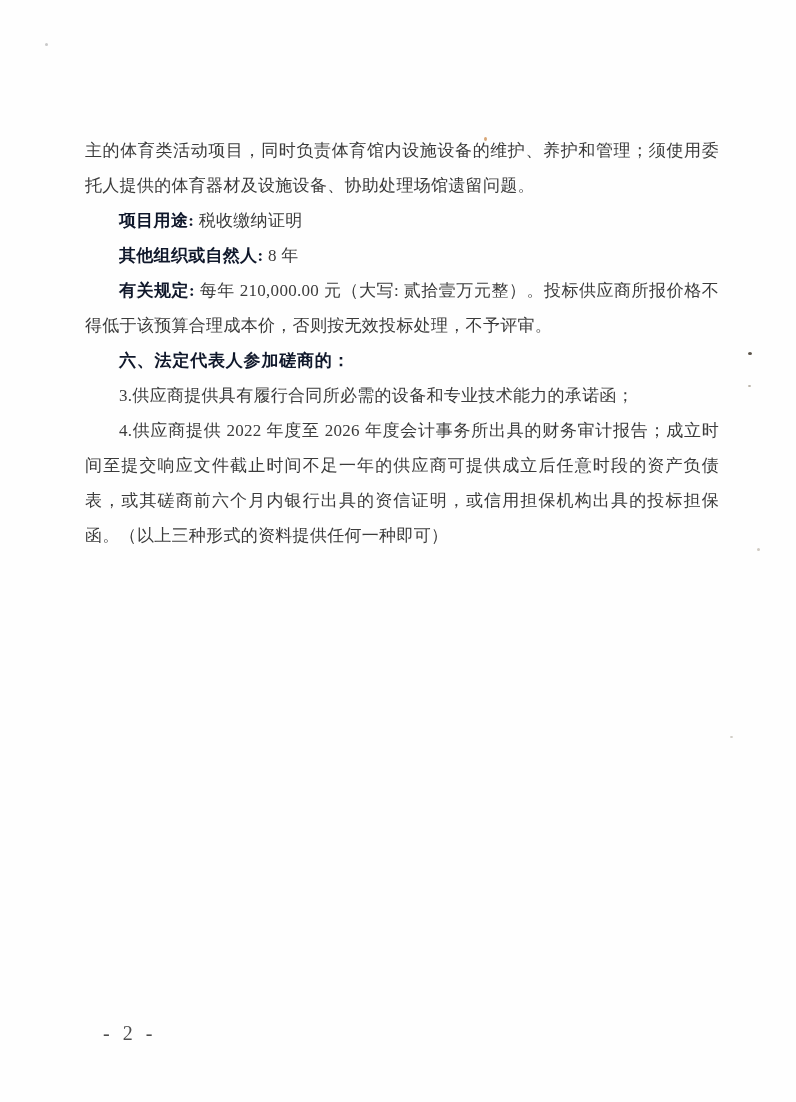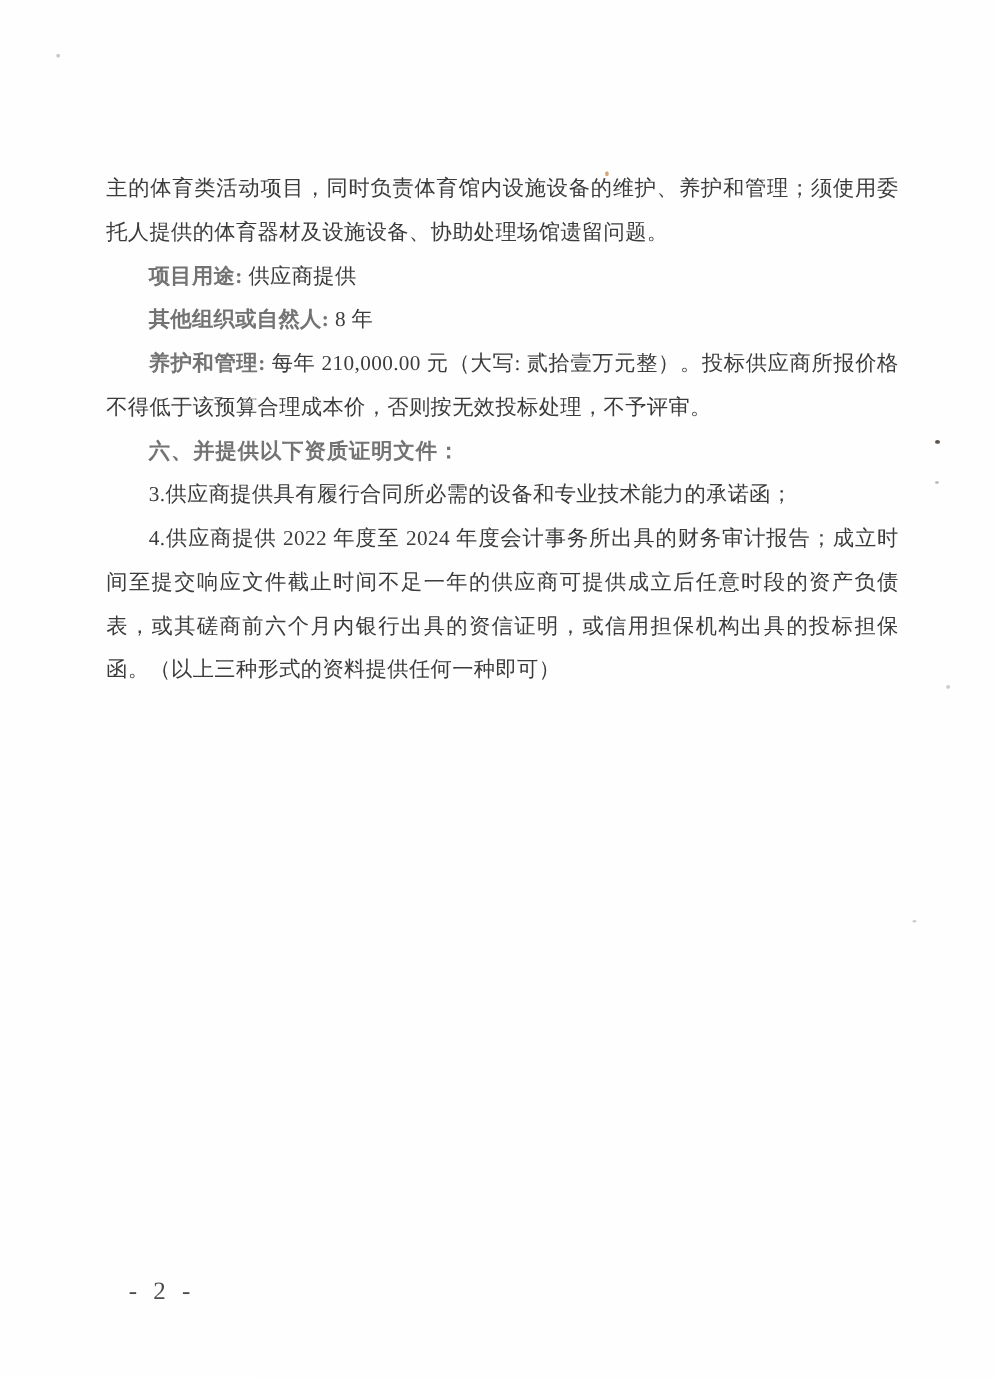--- a/index.html
+++ b/index.html
@@ -29,21 +29,21 @@
   }
   .para {
     margin: 0;
     padding: 0;
   }
   .para.indent {
     text-indent: 2em;
   }
   .lead {
     font-weight: 700;
-    color: #737373;
+    color: #0f172a;
   }
   .heading .lead {
     letter-spacing: 0.8px;
   }
   .page-number {
     position: absolute;
     left: 103px;
     top: 1022px;
     font-size: 20px;
     color: #4d4d4d;
@@ -63,34 +63,34 @@
 </style>
 </head>
 <body>
 
 <div class="page">
 
   <div class="content">
 
     <p class="para"><span>主的体育类活动项目，同时负责体育馆内设施设备的维护、养护和管理；须使用委托人提供的体育器材及设施设备、协助处理场馆遗留问题。</span></p>
 
-    <p class="para indent"><span class="lead">项目用途:</span><span> 供应商提供</span></p>
+    <p class="para indent"><span class="lead">项目用途:</span><span> 税收缴纳证明</span></p>
 
     <p class="para indent"><span class="lead">其他组织或自然人:</span><span> 8 年</span></p>
 
-    <p class="para indent"><span class="lead">养护和管理:</span><span> 每年 210,000.00 元（大写: 贰拾壹万元整）。投标供应商所报价格不得低于该预算合理成本价，否则按无效投标处理，不予评审。</span></p>
+    <p class="para indent"><span class="lead">有关规定:</span><span> 每年 210,000.00 元（大写: 贰拾壹万元整）。投标供应商所报价格不得低于该预算合理成本价，否则按无效投标处理，不予评审。</span></p>
 
-    <p class="para indent heading"><span class="lead">六、并提供以下资质证明文件：</span></p>
+    <p class="para indent heading"><span class="lead">六、法定代表人参加磋商的：</span></p>
 
 
 
 
     <p class="para indent"><span>3.供应商提供具有履行合同所必需的设备和专业技术能力的承诺函；</span></p>
 
-    <p class="para indent"><span>4.供应商提供 2022 年度至 2024 年度会计事务所出具的财务审计报告；成立时间至提交响应文件截止时间不足一年的供应商可提供成立后任意时段的资产负债表，或其磋商前六个月内银行出具的资信证明，或信用担保机构出具的投标担保函。（以上三种形式的资料提供任何一种即可）</span></p>
+    <p class="para indent"><span>4.供应商提供 2022 年度至 2026 年度会计事务所出具的财务审计报告；成立时间至提交响应文件截止时间不足一年的供应商可提供成立后任意时段的资产负债表，或其磋商前六个月内银行出具的资信证明，或信用担保机构出具的投标担保函。（以上三种形式的资料提供任何一种即可）</span></p>
 
 
   </div>
 
   <div class="page-number">- 2 -</div>
 
   <div class="speck s1"></div>
   <div class="speck s2"></div>
   <div class="speck s3"></div>
   <div class="speck s4"></div>

